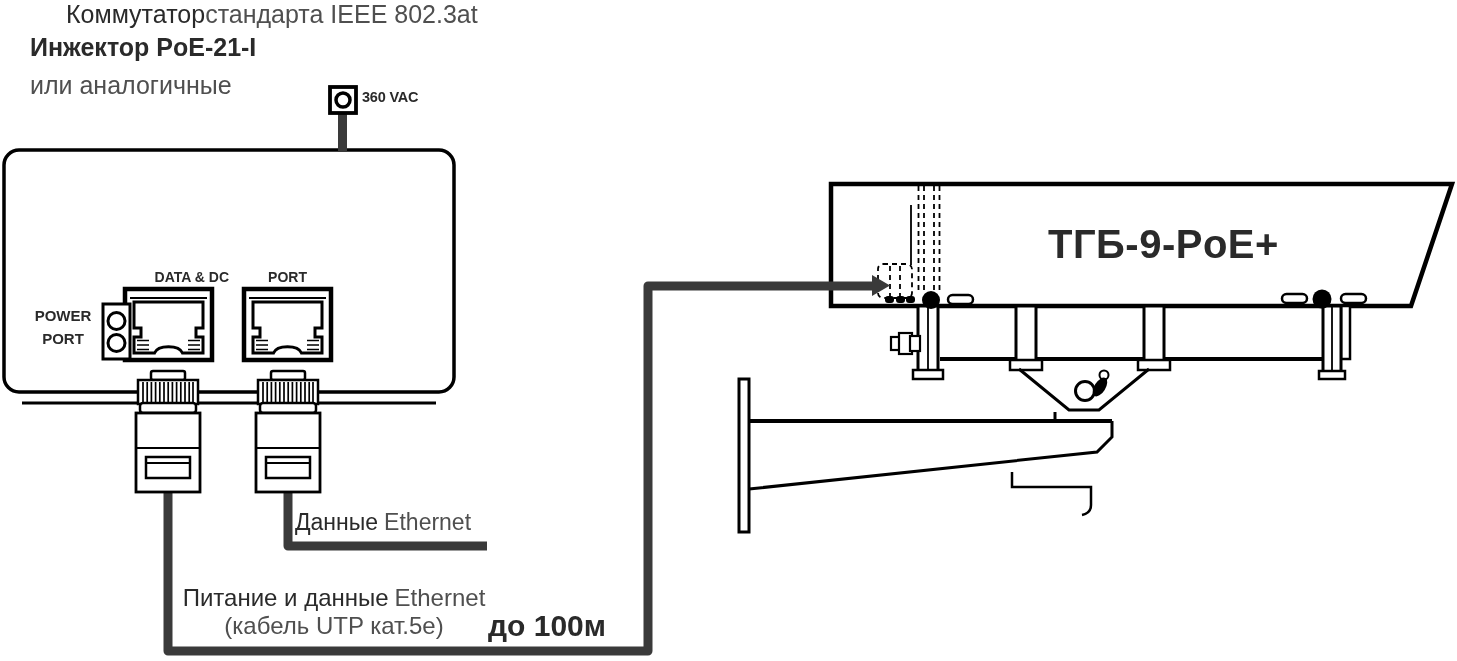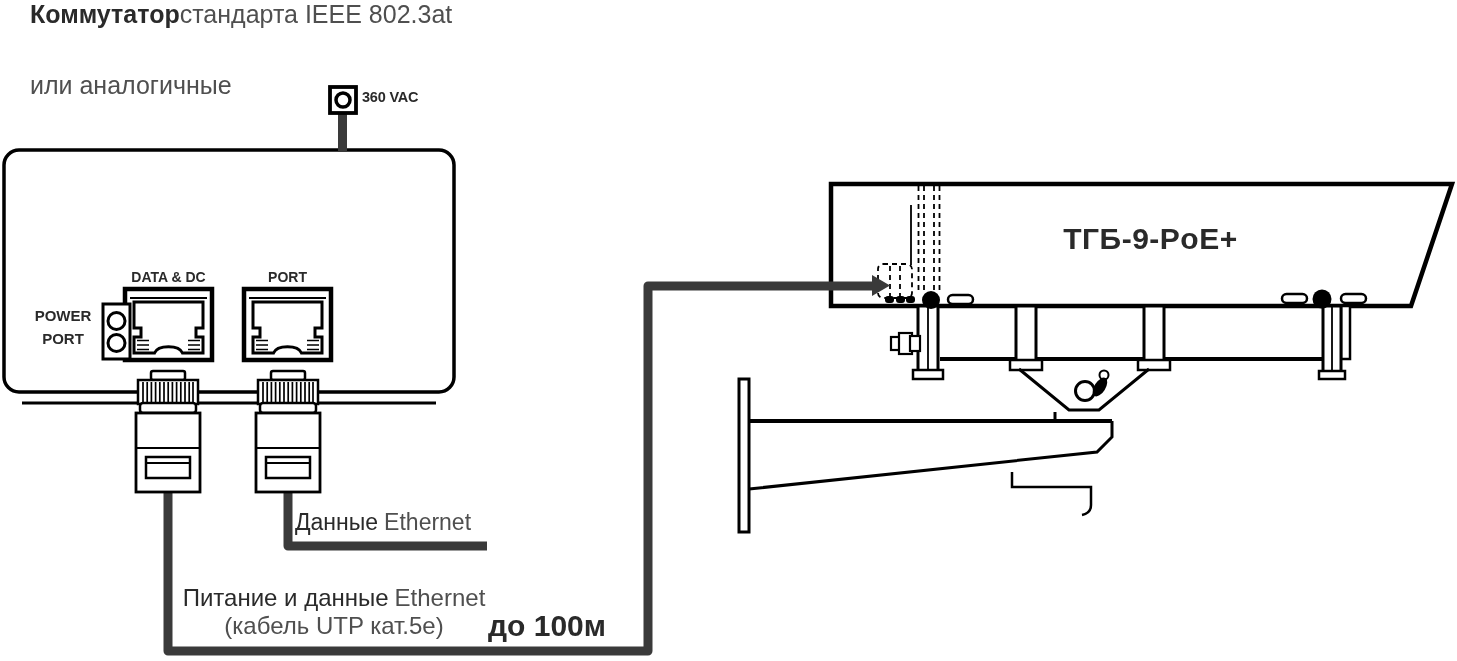--- a/index.html
+++ b/index.html
@@ -15,38 +15,38 @@
   
   .ln{fill:none;stroke:var(--ink);}
   .wf{fill:#ffffff;stroke:var(--ink);}
   .dk{fill:var(--ink);stroke:none;}
   .dash{fill:none;stroke:var(--ink);stroke-dasharray:5 4;}
   .cable{fill:none;stroke:var(--cable);stroke-linejoin:round;}
   .cabfill{fill:var(--cable);stroke:none;}
   
   .t{position:absolute;white-space:nowrap;}
   #title-line1{left:30px;top:0px;font-size:25px;}
-  #title-line1 .w1{font-weight:bold;color:var(--text-primary);}
+  #title-line1 .w1{font-weight:normal;color:var(--text-primary);margin-left:36px;}
   #title-line1 .w2{color:var(--text-secondary);}
   #title-line2{left:30px;top:33px;font-size:25px;font-weight:bold;color:var(--text-primary);}
   #title-line3{left:30px;top:71px;font-size:25px;color:var(--text-secondary);}
   #lbl-vac{left:362px;top:89px;font-size:14.5px;font-weight:bold;color:var(--text-primary);letter-spacing:-0.2px;}
-  #lbl-datadc{left:108px;top:269px;width:121px;text-align:center;font-size:14px;font-weight:bold;color:var(--text-primary);}
+  #lbl-datadc{left:108px;top:269px;width:121px;text-align:right;font-size:14px;font-weight:bold;color:var(--text-primary);}
   #lbl-data{left:227px;top:269px;width:121px;text-align:center;font-size:14px;font-weight:bold;color:var(--text-primary);}
   #lbl-powerport{left:28px;top:304px;width:70px;text-align:center;font-size:15px;font-weight:bold;
                  line-height:23px;color:var(--text-primary);}
   #lbl-dataeth{left:295px;top:509px;font-size:23px;}
   #lbl-dataeth .w1{color:var(--text-primary);}
   #lbl-dataeth .w2{color:var(--text-secondary);margin-left:6px;}
   #lbl-poeblock{left:168px;top:584px;width:332px;text-align:center;font-size:24px;line-height:28px;}
   #lbl-poeblock .w1{color:var(--text-primary);text-align:center;}
   #lbl-poeblock .w2{color:var(--text-secondary);margin-left:6px;}
   #lbl-poeblock .l2{color:var(--text-secondary);}
   #lbl-dist{left:488px;top:609px;font-size:30px;font-weight:bold;color:var(--text-primary);}
-  #lbl-model{left:1048px;top:222px;width:205px;text-align:center;font-size:30px;font-weight:bold;
+  #lbl-model{left:1048px;top:222px;width:205px;text-align:center;font-size:40px;font-weight:bold;
              color:var(--text-primary);letter-spacing:0.5px;}
 </style>
 </head>
 <body>
 
 <div class="stage">
 
   <svg width="1457" height="661" viewBox="0 0 1457 661">
     <defs>
 
@@ -154,20 +154,21 @@
     <g>
       <rect class="wf" x="103" y="304" width="27" height="55" stroke-width="3"></rect>
       <circle class="wf" cx="116.5" cy="321" r="8.5" stroke-width="3"></circle>
       <circle class="wf" cx="116.5" cy="343" r="8.5" stroke-width="3"></circle>
     </g>
   </svg>
 
   <div class="t" id="title-line1">
     <span class="w1">Коммутатор</span><span class="w2">стандарта IEEE 802.3at</span>
   </div>
+  <div class="t" id="title-line2">Инжектор PoE-21-I</div>
   <div class="t" id="title-line3">или аналогичные</div>
 
   <div class="t" id="lbl-vac">360 VAC</div>
 
   <div class="t" id="lbl-datadc">DATA &amp; DC</div>
   <div class="t" id="lbl-data">PORT</div>
 
   <div class="t" id="lbl-powerport">
     <div>POWER</div>
     <div>PORT</div>

